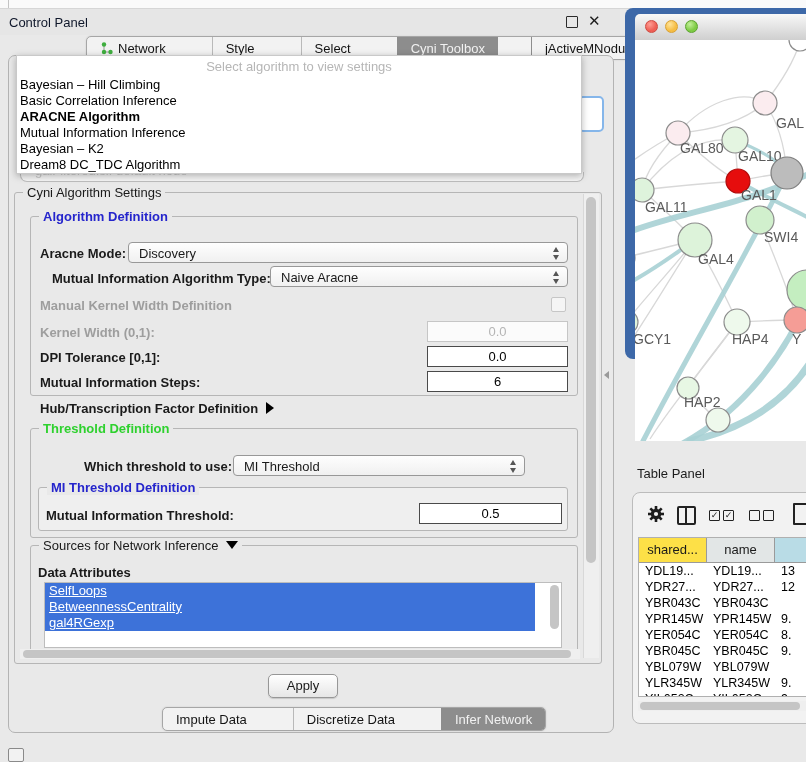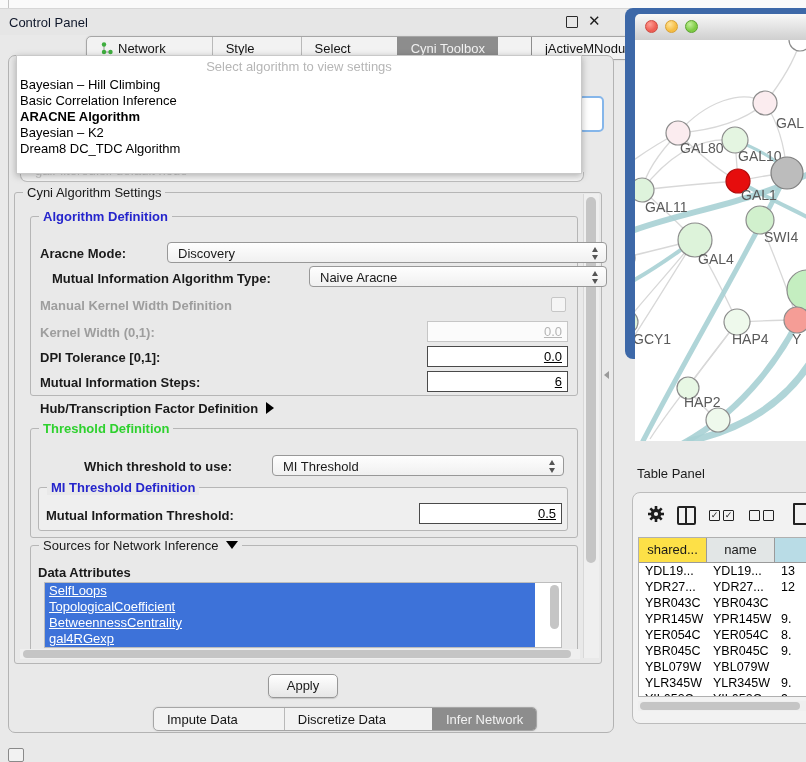--- a/index.html
+++ b/index.html
@@ -37,26 +37,26 @@
   .combo-remnant{left:20px;top:172px;width:562px;height:9px;border:1px solid #bdbdbd;border-top:none;border-radius:0 0 7px 7px;background:#f5f5f5;overflow:hidden;z-index:4;}
   .combo-remnant span{position:absolute;left:14px;top:-9px;color:#c9c9c9;}
   
   .group{position:absolute;border:1px solid #b6b6b6;border-radius:3px;}
   .legend{position:absolute;top:-8px;left:8px;background:#e9e9e9;padding:0 4px;line-height:15px;white-space:nowrap;}
   .legend.blue{color:#2525cc;font-weight:bold;}
   .legend.green{color:#2ed12e;font-weight:bold;}
   .lbl{position:absolute;font-weight:bold;white-space:nowrap;}
   .lbl.gray{color:#9e9e9e;}
   
-  .combo{position:absolute;height:21px;border:1px solid #989898;border-radius:4px;background:linear-gradient(#fefefe,#f0f0f0);line-height:21px;padding-left:10px;box-sizing:border-box;margin-left:39px;}
+  .combo{position:absolute;height:21px;border:1px solid #989898;border-radius:4px;background:linear-gradient(#fefefe,#f0f0f0);line-height:21px;padding-left:10px;box-sizing:border-box;}
   .stepper{position:absolute;right:7px;top:3px;width:7px;height:15px;}
   .stepper:before{content:"";position:absolute;left:0;top:1px;border-left:3.5px solid transparent;border-right:3.5px solid transparent;border-bottom:5px solid #555;}
   .stepper:after{content:"";position:absolute;left:0;bottom:1px;border-left:3.5px solid transparent;border-right:3.5px solid transparent;border-top:5px solid #555;}
   
-  .field{position:absolute;height:21px;box-sizing:border-box;border:1px solid #4a4a4a;background:#fff;text-align:right;padding:0 5px;font:13px "Liberation Sans","DejaVu Sans",sans-serif;color:#000;text-decoration:underline;}
+  .field{position:absolute;height:21px;box-sizing:border-box;border:1px solid #4a4a4a;background:#fff;text-align:center;padding:0 19px;font:13px "Liberation Sans","DejaVu Sans",sans-serif;color:#000;}
   .field.disabled{border-color:#c6c6c6;background:#fbfbfb;color:#b5b5b5;}
   .checkbox{position:absolute;width:13px;height:13px;border:1px solid #c6c6c6;border-radius:2px;background:#f5f5f5;}
   .tri-right{display:inline-block;width:0;height:0;border-top:6px solid transparent;border-bottom:6px solid transparent;border-left:8px solid #000;margin-left:8px;vertical-align:-1px;}
   .tri-down{display:inline-block;width:0;height:0;border-left:6px solid transparent;border-right:6px solid transparent;border-top:8px solid #000;margin-left:7px;vertical-align:1px;}
   
   .vtrack{position:absolute;background:#efefef;border-left:1px solid #d8d8d8;}
   .vthumb{position:absolute;background:#c5c5c5;border-radius:6px;}
   .htrack{position:absolute;background:#efefef;}
   .hthumb{position:absolute;background:#c5c5c5;border-radius:5px;}
   
@@ -131,20 +131,21 @@
 
 <div class="abs outer-panel"></div>
 
 <div class="abs combo-fragment"></div>
 
 <div class="abs dropdown" id="algo-dropdown">
   <div class="dd-title">Select algorithm to view settings</div>
 <div class="dd-item">Bayesian – Hill Climbing</div>
     <div class="dd-item">Basic Correlation Inference</div>
     <div class="dd-item bold">ARACNE Algorithm</div>
+    <div class="dd-item">Mutual Information Inference</div>
     <div class="dd-item">Bayesian – K2</div>
     <div class="dd-item">Dream8 DC_TDC Algorithm</div>
   </div>
 
 <div class="abs combo-remnant">
   <span>galFiltered.sif default node</span>
 </div>
 
 <div class="group" style="left:14px;top:192px;width:586px;height:470px;">
   <span class="legend">Cyni Algorithm Settings</span>
@@ -194,32 +195,31 @@
 
 <div class="group" style="left:30px;top:545px;width:546px;height:112px;">
   <span class="legend"><span>Sources for Network Inference</span><span class="tri-down"></span></span>
 </div>
 <span class="lbl" style="left:38px;top:565px;">Data Attributes</span>
 <div class="attr-list" style="left:44px;top:582px;width:516px;height:64px;" id="attr-list">
   <div class="vtrack" style="right:0;top:0;width:13px;height:64px;border-left:none;background:#fff;">
     <div class="vthumb" style="left:2px;top:2px;width:9px;height:44px;"></div>
   </div>
 <div class="attr-item">SelfLoops</div>
-    <div class="attr-item">TopologicalCoefficient</div>
     <div class="attr-item">BetweennessCentrality</div>
     <div class="attr-item">gal4RGexp</div>
   </div>
 
 <div class="htrack" style="left:20px;top:649px;width:560px;height:10px;">
   <div class="hthumb" style="left:3px;top:1px;width:548px;height:8px;"></div>
 </div>
 
 <div class="apply-btn" style="left:268px;top:674px;">Apply</div>
 
-<div class="abs tabbar" style="left:153px;top:707px;" id="bottom-tabs">
+<div class="abs tabbar" style="left:162px;top:707px;" id="bottom-tabs">
     <div class="tab">
       <span>Impute Data</span>
     </div>
     <div class="tab">
       <span>Discretize Data</span>
     </div>
     <div class="tab sel">
       <span>Infer Network</span>
     </div>
   </div>

